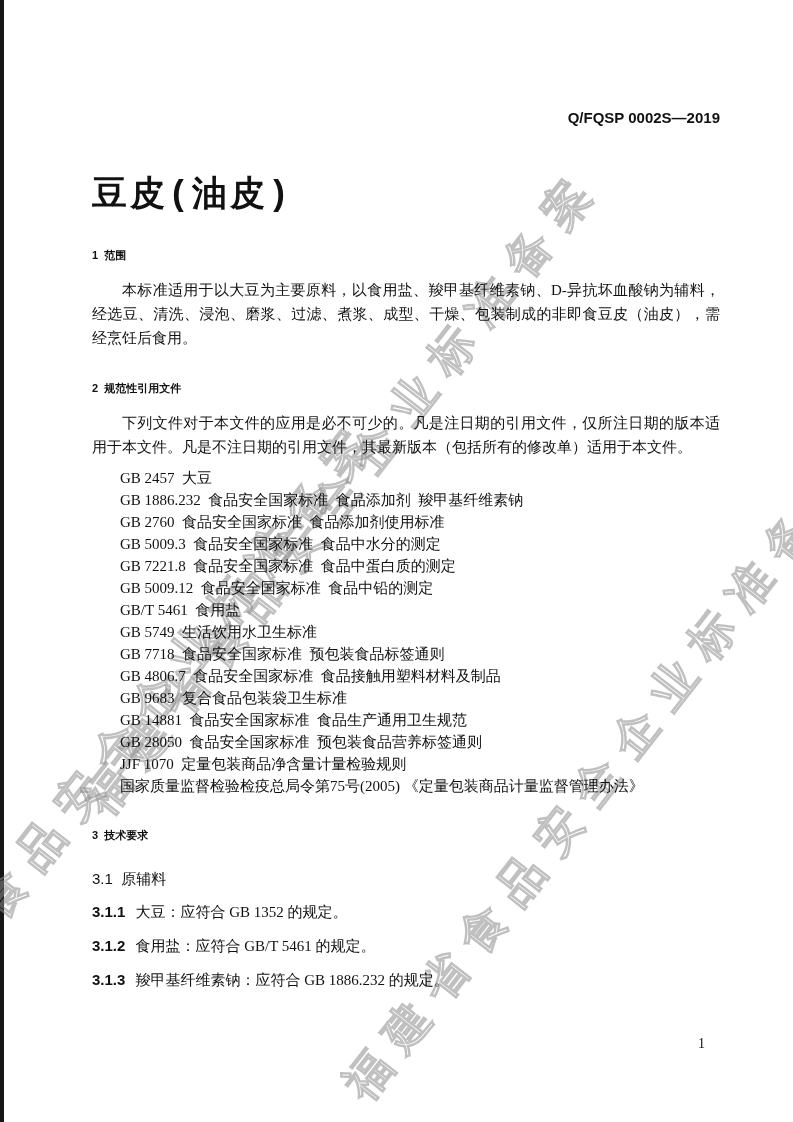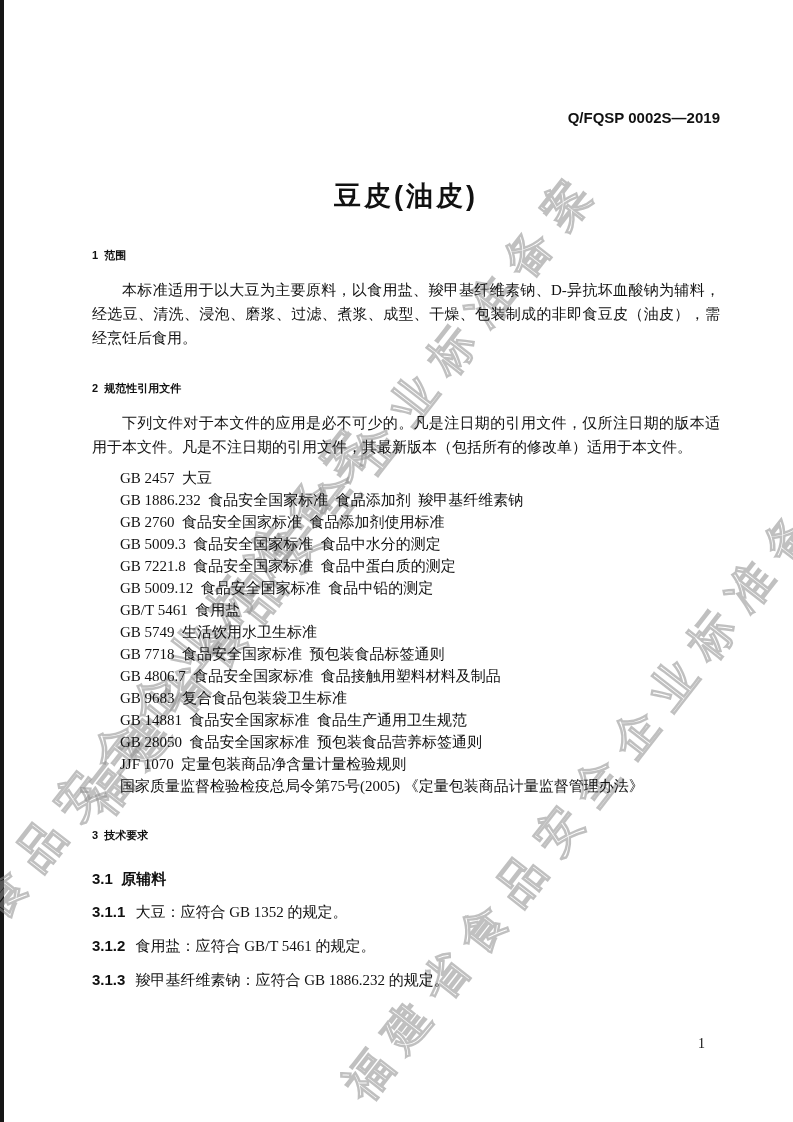--- a/index.html
+++ b/index.html
@@ -48,40 +48,39 @@
   .header-code {
     padding-top: 88px;
     text-align: right;
     font-family: "Liberation Sans", "DejaVu Sans", sans-serif;
     font-weight: bold;
     font-size: 15px;
     line-height: 19px;
   }
   .doc-title {
     margin-top: 50px;
-    text-align: center;
-    font-family: Liberation Sans, sans-serif;
+    font-family: Liberation Mono, monospace;
     font-weight: bold;
-    font-size: 27px;
+    font-size: 35px;
     line-height: 38px;
     letter-spacing: 3px;
   }
   .sec-heading {
     margin-top: 28px;
     font-family: "Liberation Sans", "DejaVu Sans", sans-serif;
     font-weight: bold;
     font-size: 11px;
     line-height: 21px;
     white-space: pre-wrap;
   }
   .sec-heading.first { margin-top: 30px; }
   .sub-heading {
     margin-top: 22px;
     font-family: "Liberation Sans", "DejaVu Sans", sans-serif;
-    font-weight: bold;
+    font-weight: normal;
     font-size: 15px;
     line-height: 21px;
     white-space: pre-wrap;
   }
   .body-para {
     margin-top: 12px;
     text-indent: 2em;
     text-align: justify;
     line-height: 24px;
   }

